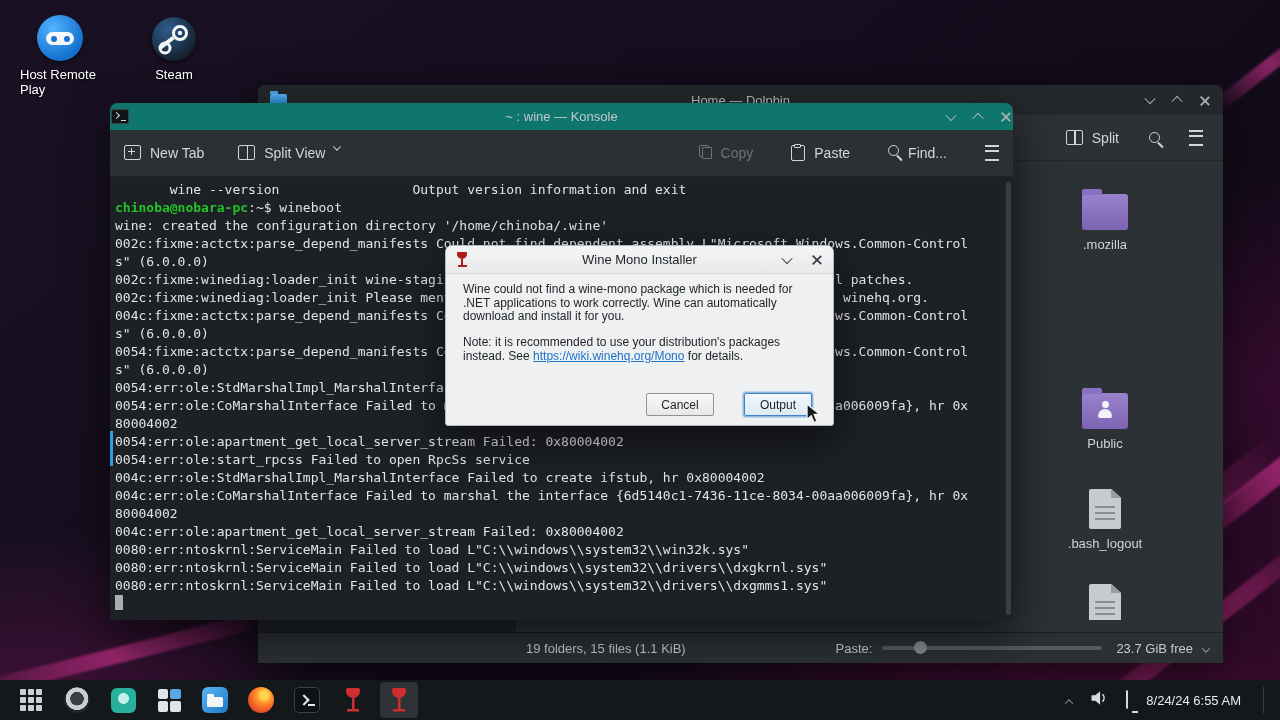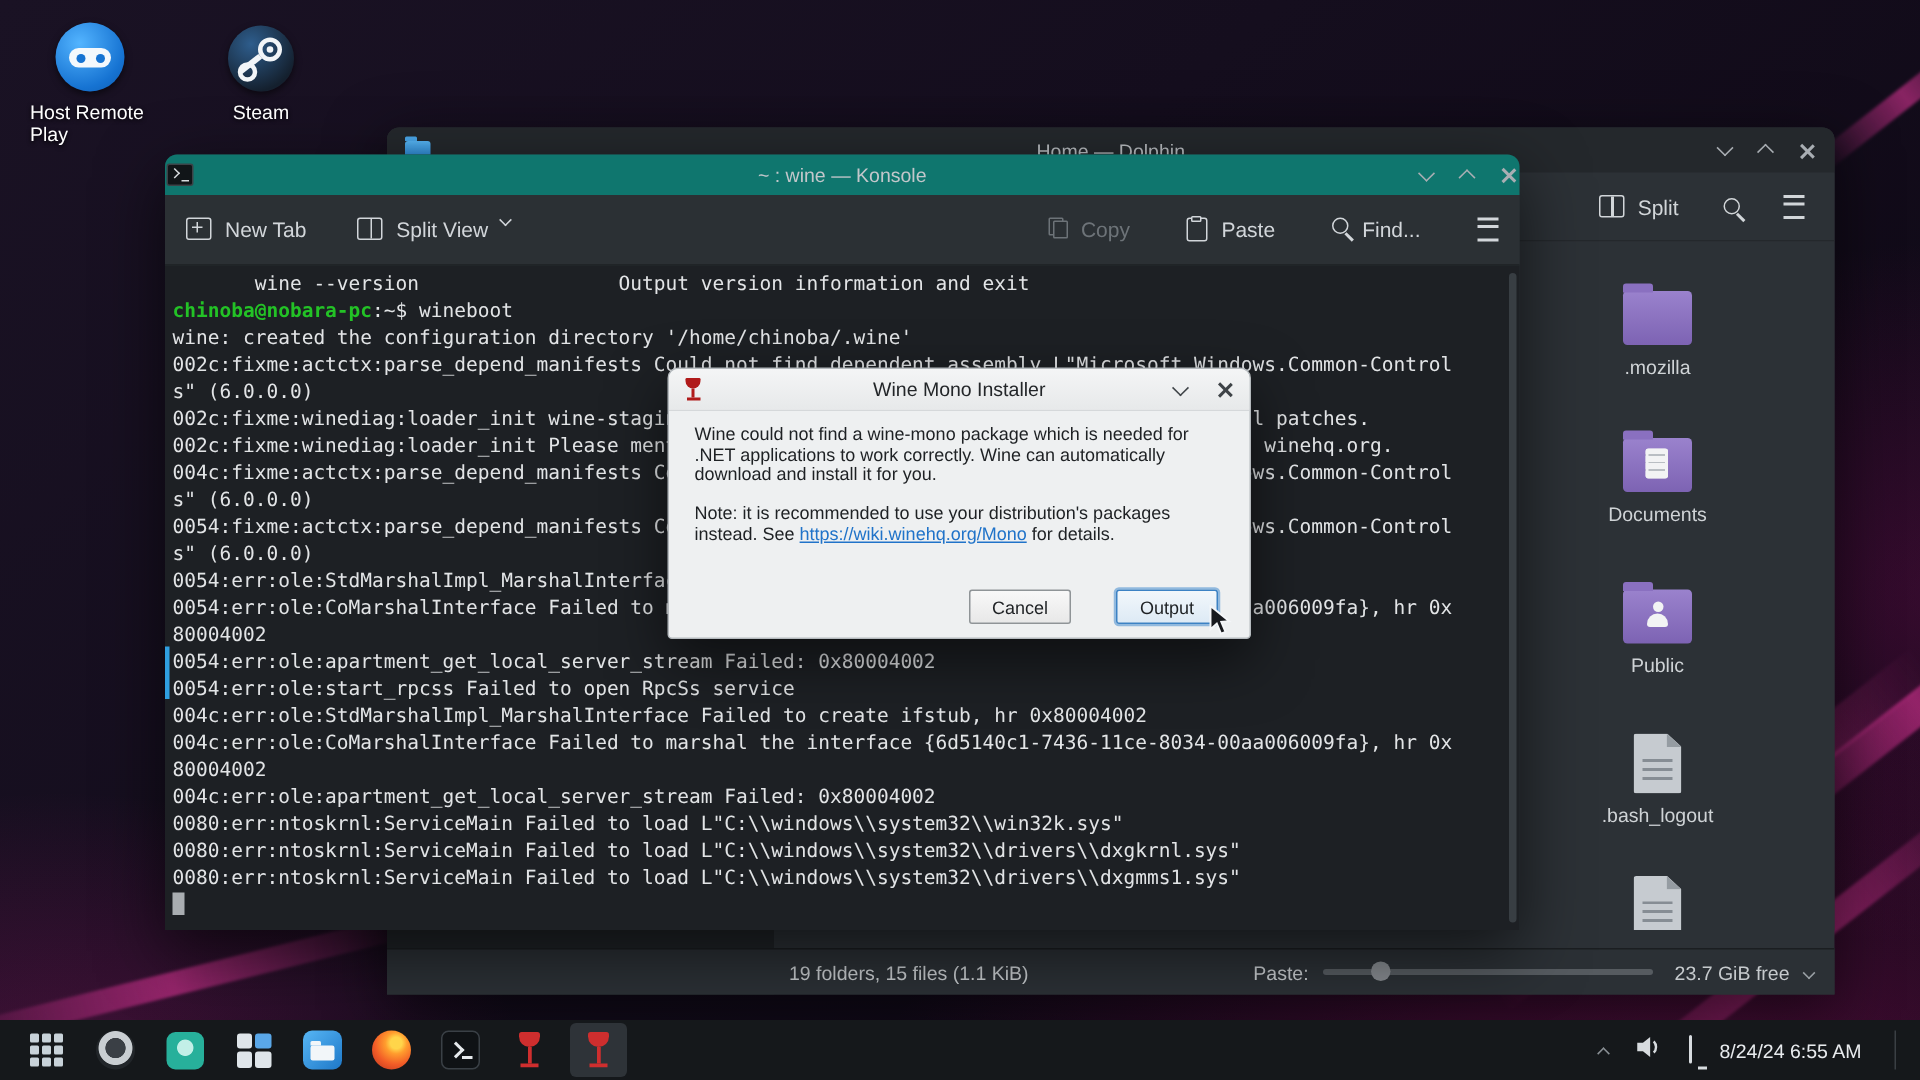--- a/index.html
+++ b/index.html
@@ -224,26 +224,20 @@
         </span>
       <span class="winbtn" style="color:#d2d6d9">
           <span class="ic-menu"></span>
         </span>
     </div>
     <div class="d-files">
         <div class="file-item" style="top: 28px; left: 787px;">
           <div class="fic ic-folder"></div>
           <div class="file-label">.mozilla</div>
         </div>
-        <div class="file-item" style="top: 126px; left: 787px;">
-          <div class="fic ic-folder">
-            <div class="emb-doc"></div>
-          </div>
-          <div class="file-label">Documents</div>
-        </div>
         <div class="file-item" style="top: 227px; left: 787px;">
           <div class="fic ic-folder">
             <div class="emb-user"></div>
           </div>
           <div class="file-label">Public</div>
         </div>
         <div class="file-item" style="top: 326px; left: 787px;">
           <div class="fic ic-file"></div>
           <div class="file-label">.bash_logout</div>
         </div>

